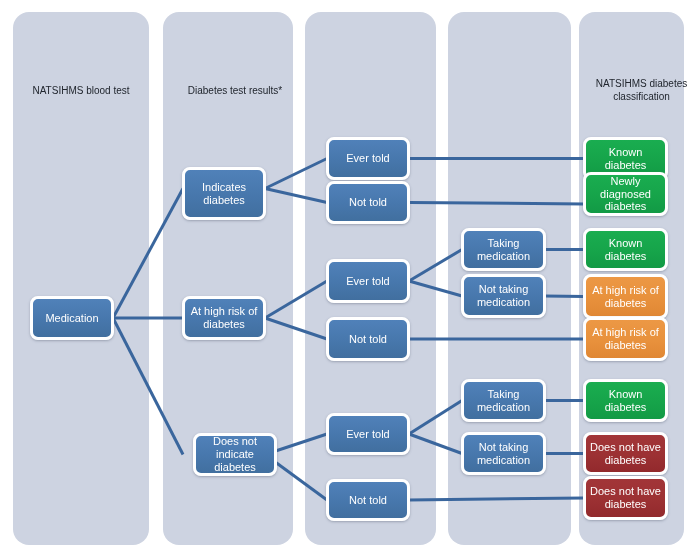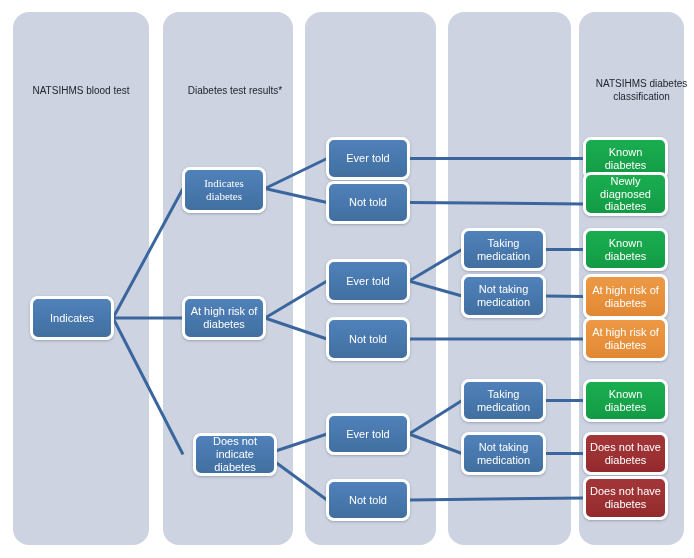--- a/index.html
+++ b/index.html
@@ -53,22 +53,22 @@
       <line x1="409" y1="500" x2="584" y2="498" stroke="#3a669d" stroke-width="3"></line>
     </svg>
 <div class="panel" style="left: 13px; top: 12px; width: 136px; height: 533px; background: rgb(205, 211, 225);"></div>
     <div class="col-header" style="left: 13px; top: 72px; width: 136px; height: 36px; color: rgb(33, 38, 46);">NATSIHMS blood test</div>
     <div class="panel" style="left: 163px; top: 12px; width: 130px; height: 533px; background: rgb(205, 211, 225);"></div>
     <div class="col-header" style="left: 163px; top: 72px; width: 144px; height: 36px; color: rgb(33, 38, 46);">Diabetes test results*</div>
     <div class="panel" style="left: 305px; top: 12px; width: 131px; height: 533px; background: rgb(205, 211, 225);"></div>
     <div class="panel" style="left: 448px; top: 12px; width: 123px; height: 533px; background: rgb(205, 211, 225);"></div>
     <div class="panel" style="left: 579px; top: 12px; width: 105px; height: 533px; background: rgb(205, 211, 225);"></div>
     <div class="col-header" style="left: 579px; top: 72px; width: 105px; height: 36px; color: rgb(33, 38, 46); margin-left: 10px;">NATSIHMS diabetes classification</div>
-    <div class="node blue" style="left: 30px; top: 296px; width: 84px; height: 44px;">Indicates</div>
-    <div class="node blue" style="left: 182px; top: 167px; width: 84px; height: 46px; font-family: Liberation Serif, serif;">Indicates diabetes</div>
+    <div class="node blue" style="left: 30px; top: 296px; width: 84px; height: 44px;">Medication</div>
+    <div class="node blue" style="left: 182px; top: 167px; width: 84px; height: 53px;">Indicates diabetes</div>
     <div class="node blue" style="left: 182px; top: 296px; width: 84px; height: 44px;">At high risk of diabetes</div>
     <div class="node blue" style="left: 193px; top: 433px; width: 84px; height: 43px;">Does not indicate diabetes</div>
     <div class="node blue" style="left: 326px; top: 137px; width: 84px; height: 43px;">Ever told</div>
     <div class="node blue" style="left: 326px; top: 181px; width: 84px; height: 43px;">Not told</div>
     <div class="node blue" style="left: 326px; top: 259px; width: 84px; height: 44px;">Ever told</div>
     <div class="node blue" style="left: 326px; top: 317px; width: 84px; height: 44px;">Not told</div>
     <div class="node blue" style="left: 326px; top: 413px; width: 84px; height: 42px;">Ever told</div>
     <div class="node blue" style="left: 326px; top: 479px; width: 84px; height: 42px;">Not told</div>
     <div class="node blue" style="left: 461px; top: 228px; width: 85px; height: 43px;">Taking medication</div>
     <div class="node blue" style="left: 461px; top: 274px; width: 85px; height: 44px;">Not taking medication</div>

